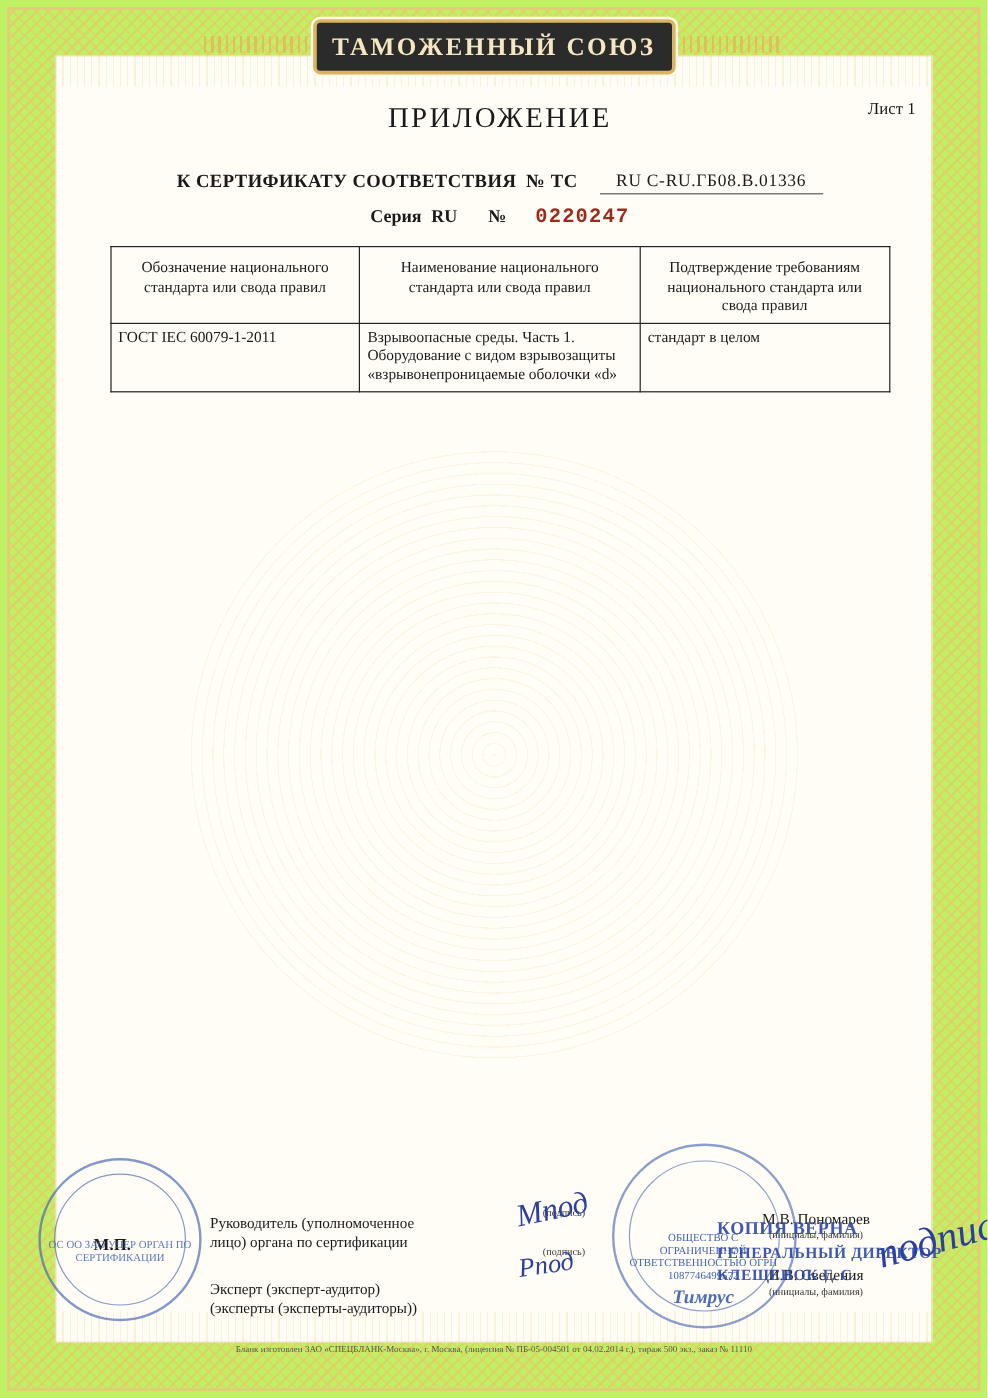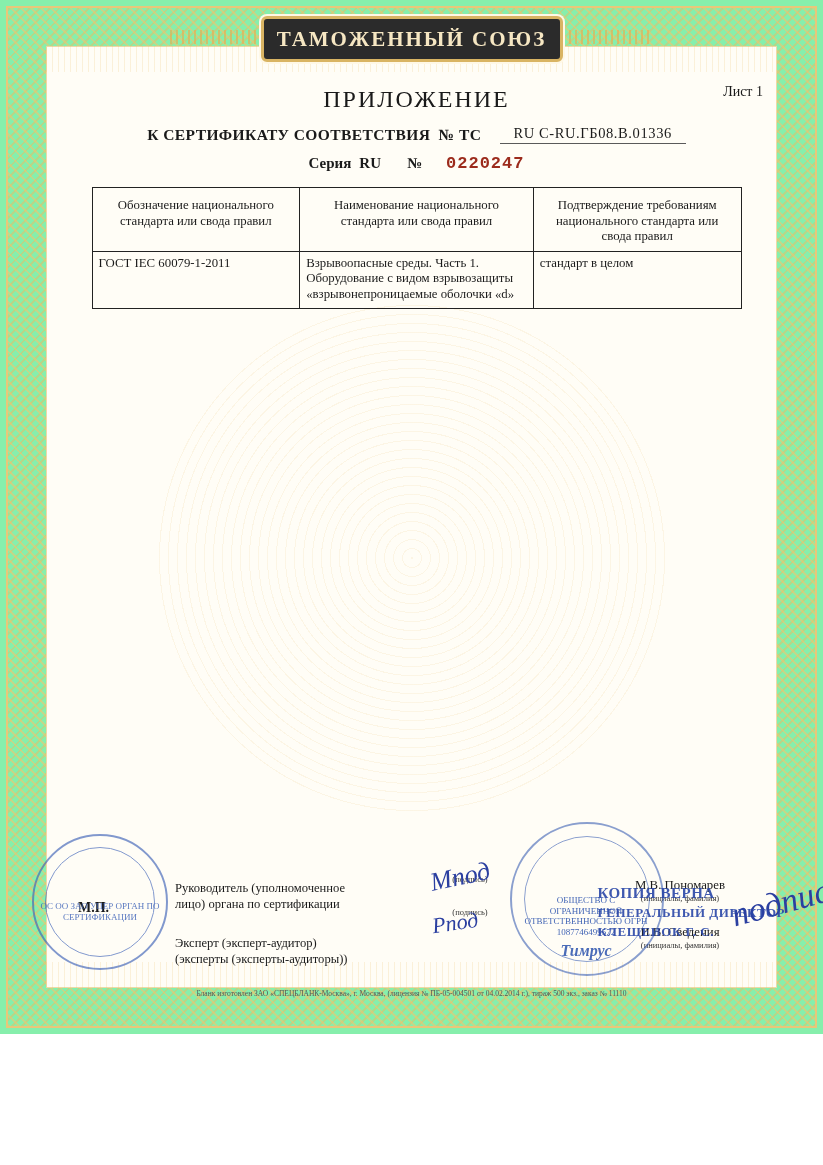--- a/index.html
+++ b/index.html
@@ -3,22 +3,22 @@
 <meta charset="utf-8">
 <style>
   html, body {
     margin: 0;
     padding: 0;
     background: #ffffff;
   }
   .page {
     position: relative;
     width: 823px;
-    height: 1034px;
-    background: #86efac;
+    height: 1165px;
+    background: #bef264;
     font-family: "Liberation Serif", serif;
     color: #1a1a1a;
     overflow: hidden;
   }
 
   
   .border-outer {
     position: absolute;
     left: 6px; top: 6px; right: 6px; bottom: 6px;
     border: 2px solid #e8c77a;
@@ -124,24 +124,24 @@
   }
   .title {
     text-align: center;
     font-size: 24px;
     letter-spacing: 2px;
     font-weight: normal;
     margin: 12px 0 0 0;
     font-family: "Liberation Serif", serif;
   }
   .subtitle-row {
-    margin-top: 12px;
+    margin-top: 30px;
     display: flex;
     justify-content: center;
-    align-items: center;
+    align-items: flex-start;
     font-size: 15.5px;
     letter-spacing: .6px;
   }
   .subtitle-row .lead { font-weight: bold; letter-spacing: .4px; }
   .subtitle-row .no { margin-left: 8px; font-weight: bold; }
   .cert-number {
     margin-left: 18px;
     font-size: 14.5px;
     border-bottom: 1px solid #5a5a5a;
     padding: 0 4px 1px 4px;

